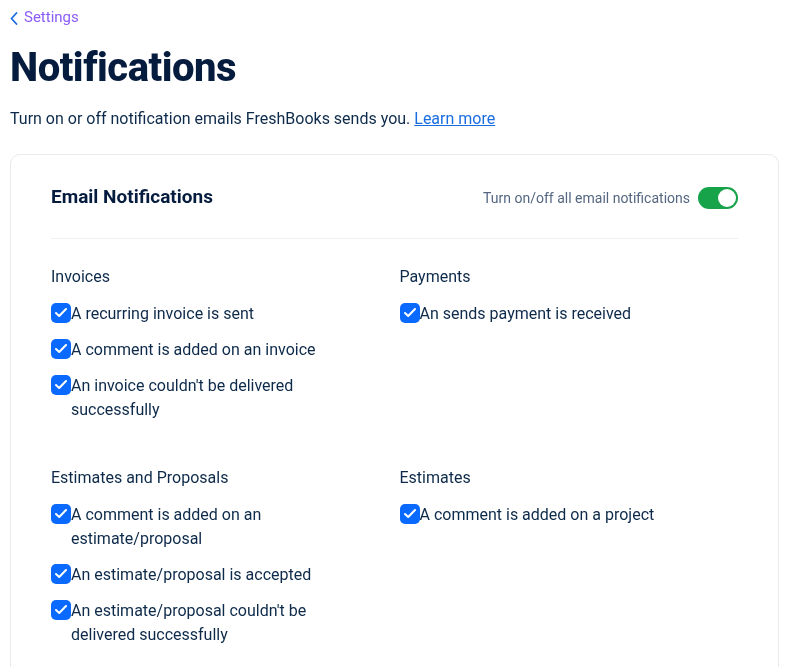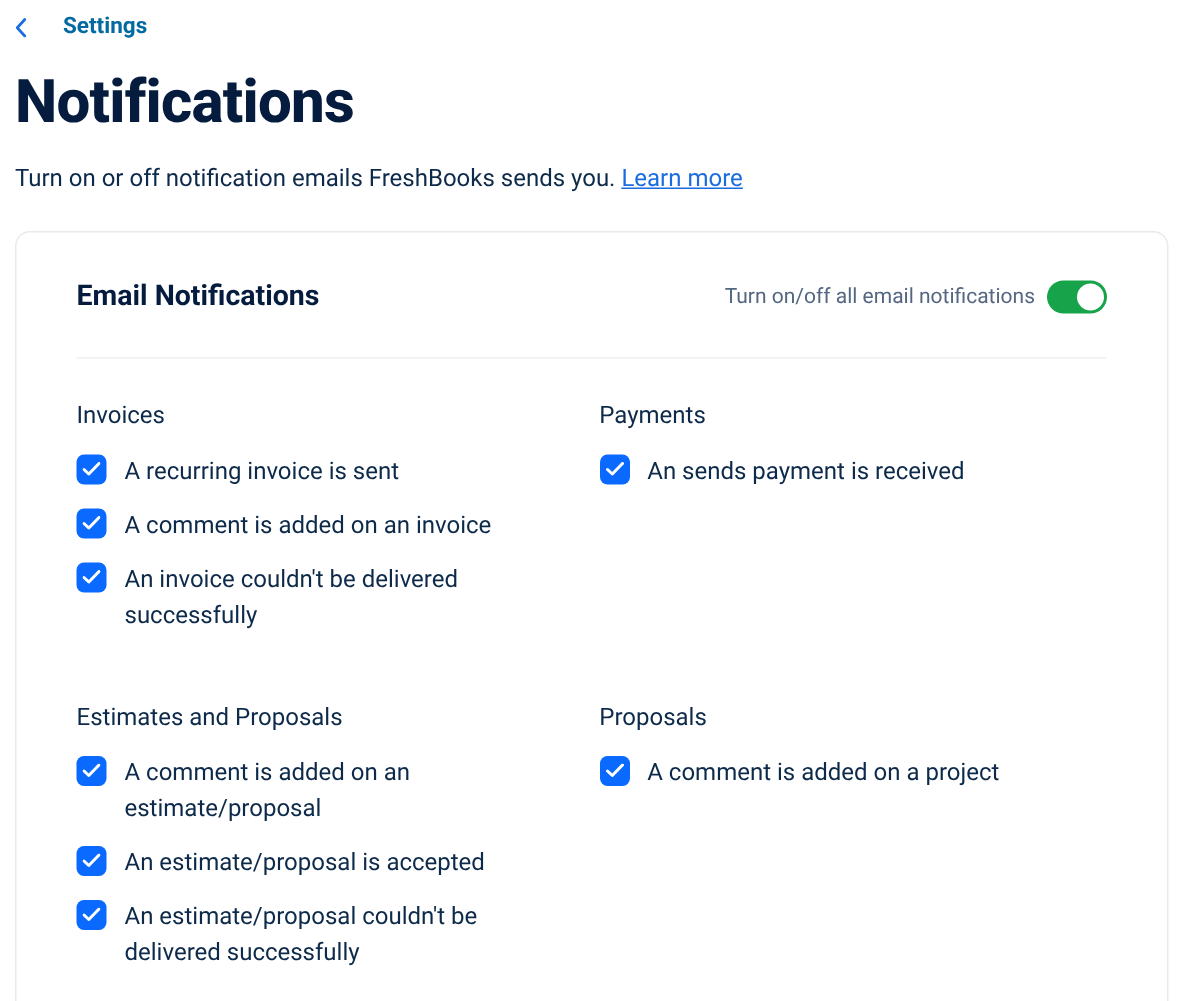--- a/index.html
+++ b/index.html
@@ -6,27 +6,26 @@
   body {
     font-family: -apple-system, BlinkMacSystemFont, "Segoe UI", Roboto, Helvetica, Arial, sans-serif;
     background: #fff;
     color: #0d2a4a;
     width: 789px;
     padding: 8px 10px 20px 10px;
   }
   .breadcrumb {
     display: flex;
     align-items: center;
-    gap: 24px;
-    color: #0369a1;
+    gap: 6px;
+    color: #8b5cf6;
     font-size: 15px;
     margin-bottom: 18px;
     cursor: pointer;
     width: fit-content;
-    font-weight: bold;
   }
   .breadcrumb .chev { width: 8px; height: 13px; display:inline-block; }
   h1.page-title {
     font-size: 40px;
     font-weight: 800;
     color: #051c3e;
     margin-bottom: 18px;
     letter-spacing: -0.5px;
   }
   .subtitle {
@@ -97,21 +96,20 @@
   }
   .group-title {
     font-size: 16px;
     font-weight: 400;
     color: #0d2a4a;
     margin-bottom: 16px;
   }
   .option {
     display: flex;
     align-items: flex-start;
-    gap: 12px;
     margin-bottom: 12px;
   }
   .checkbox {
     flex: 0 0 20px;
     width: 20px;
     height: 20px;
     border-radius: 5px;
     background: #0a69ff;
     display: flex;
     align-items: center;
@@ -222,21 +220,21 @@
         <div class="checkbox">
             <svg viewBox="0 0 12 10">
               <path d="M1 5L4.2 8L11 1" stroke="#fff" stroke-width="2" fill="none" stroke-linecap="round" stroke-linejoin="round"></path>
             </svg>
           </div>
         <div class="option-label">An estimate/proposal couldn't be delivered successfully</div>
       </div>
     </div>
 
     <div class="group">
-      <div class="group-title">Proposals</div>
+      <div class="group-title">Estimates</div>
       <div class="option">
         <div class="checkbox">
             <svg viewBox="0 0 12 10">
               <path d="M1 5L4.2 8L11 1" stroke="#fff" stroke-width="2" fill="none" stroke-linecap="round" stroke-linejoin="round"></path>
             </svg>
           </div>
         <div class="option-label">A comment is added on a project</div>
       </div>
     </div>
 

